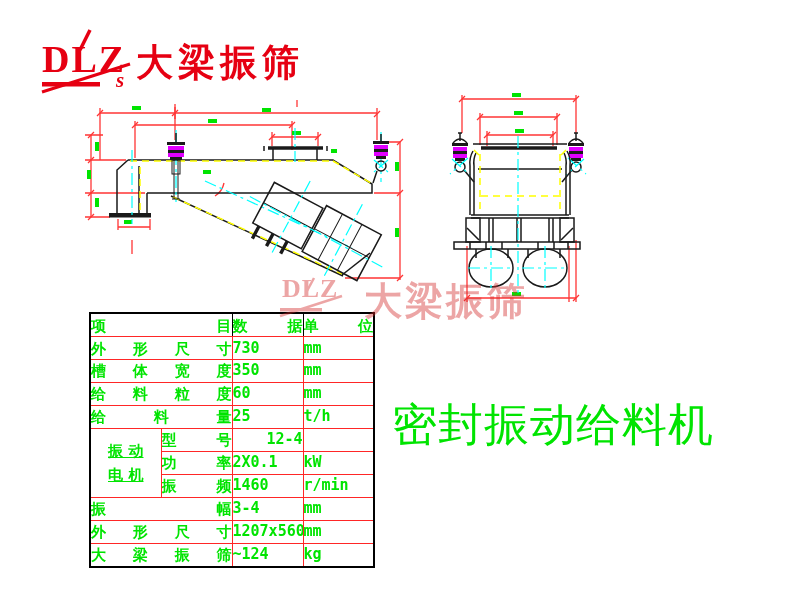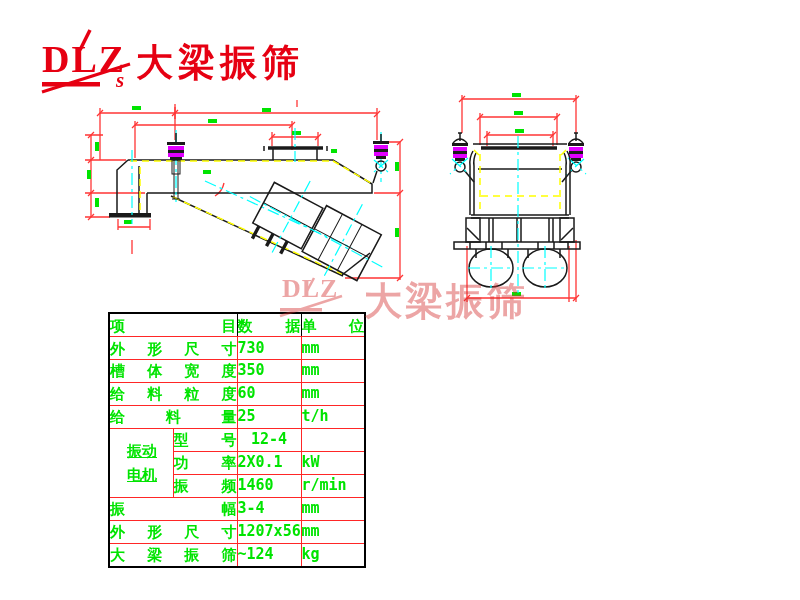--- a/index.html
+++ b/index.html
@@ -60,21 +60,21 @@
   }
   .title .l2{
     display:inline-block;margin-top:30px;
     font-family:"DejaVu Sans Mono", monospace;
     font-size:40px;font-weight:500;letter-spacing:1px;line-height:1;
     transform:scaleY(1.5);transform-origin:top left;
   }
 
   
   table.spec{
-    position:absolute;left:108px;top:312px;width:258px;height:256px;z-index:4;
+    position:absolute;left:89px;top:312px;width:286px;height:256px;z-index:4;
     border-collapse:collapse;table-layout:fixed;
     border:2.4px solid #000;
     background:transparent;
   }
   table.spec td, table.spec th{
     border:1.6px solid #ff2626;
     padding:0;margin:0;overflow:hidden;white-space:nowrap;
     height:21px;color:#00e400;font-weight:600;
     font-size:15px;line-height:1;vertical-align:middle;
   }
@@ -83,21 +83,21 @@
   th.c1{padding:0 9px;}
   th.c2{padding:0 30px;}
   th.c3{padding:0 4px;}
   td.lbl{padding:0 5px;}
   td.sub{padding:0 5px;}
   td.grp div{padding:0 5px;margin:9px 12px;text-decoration:underline;}
   td.val, td.unit{
     text-align:left;font-family:"DejaVu Sans Mono", monospace;
     font-size:14.5px;font-weight:600;
   }
-  td.vleft{text-align:center;padding-left:26px;}
+  td.vleft{text-align:right;padding-left:26px;}
 </style>
 </head>
 <body>
 
 <svg class="cad" width="800" height="600" viewBox="0 0 800 600">
 
   <g>
 
     <g class="red">
       <path d="M100,113 H377"></path>
@@ -304,20 +304,21 @@
   <svg width="100" height="60">
     <line x1="44" y1="4" x2="37" y2="17" stroke="#d42a2a" stroke-width="2.5"></line>
     <rect x="10" y="34" width="42" height="3.5" fill="#d42a2a"></rect>
     <line x1="10" y1="42" x2="72" y2="22" stroke="#d42a2a" stroke-width="2.5"></line>
   </svg>
   <span class="dlz">DLZ</span>
   <span class="cn">大梁振筛</span>
 </div>
 
 <div class="title">
+  <div class="l1">密封振动给料机</div>
 </div>
 
 <table class="spec">
   <tbody>
       <tr>
     <th class="c1 jst" colspan="2">项 目</th>
     <th class="c2 jst">数 据</th>
     <th class="c3 jst">单 位</th>
   </tr>
   <tr>

